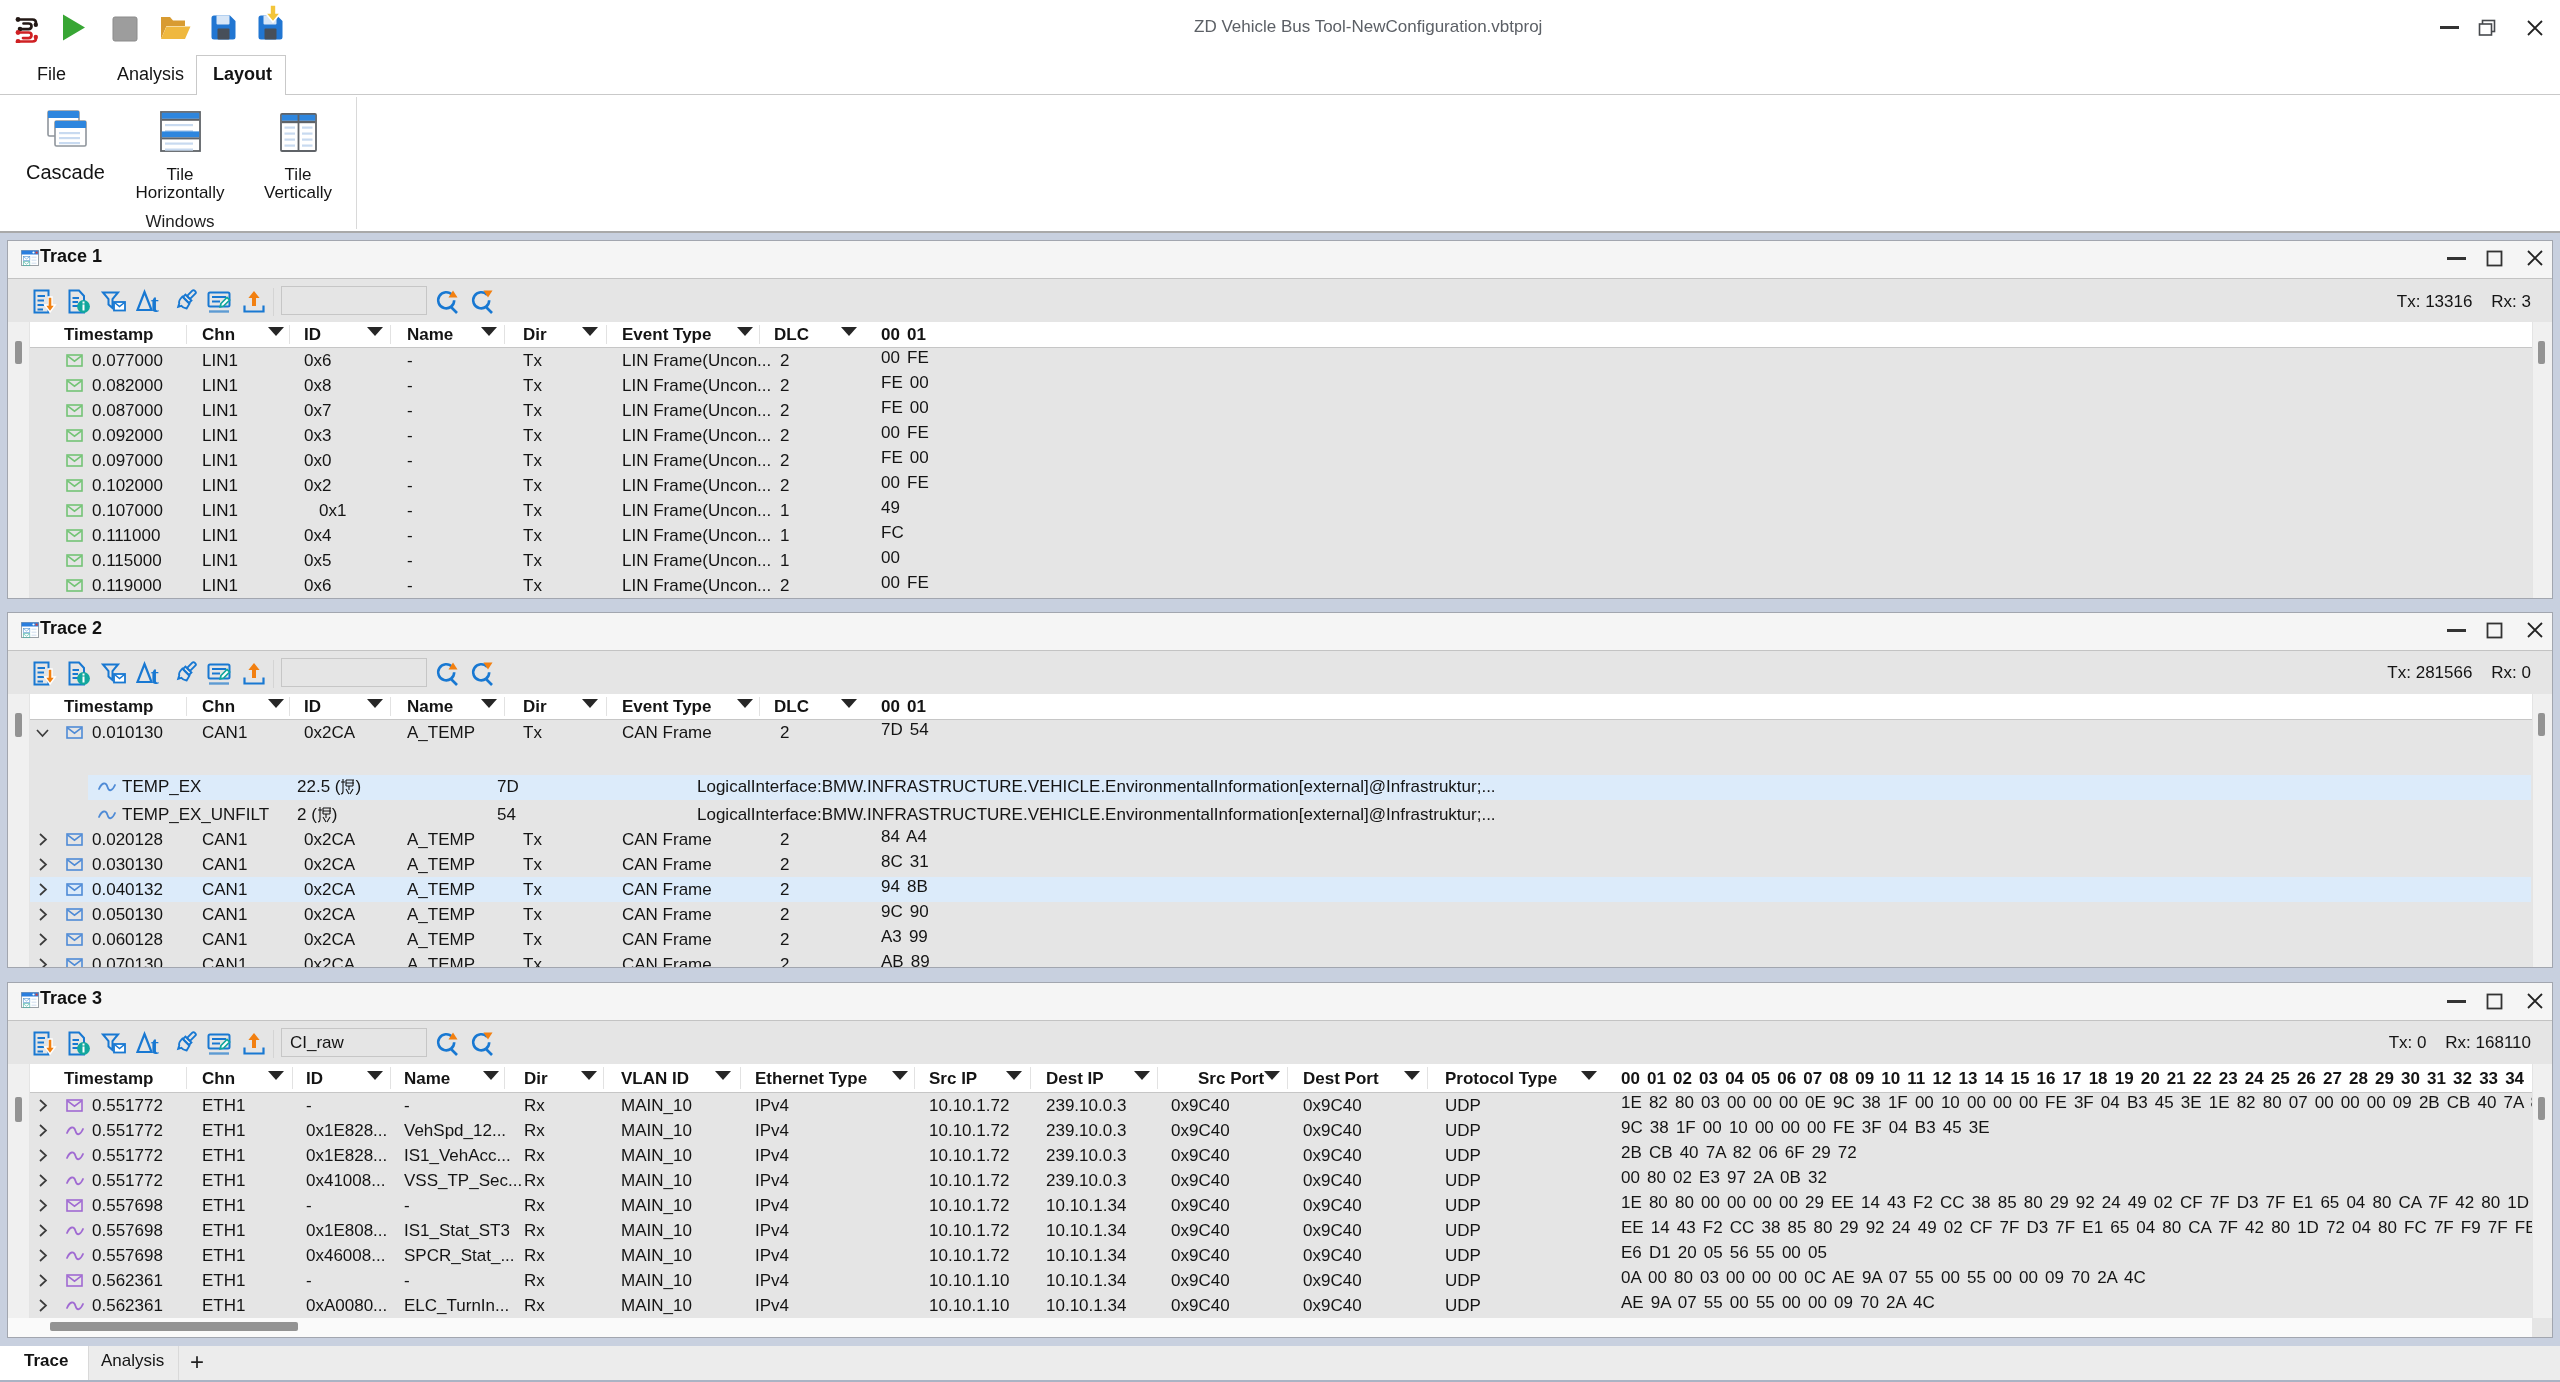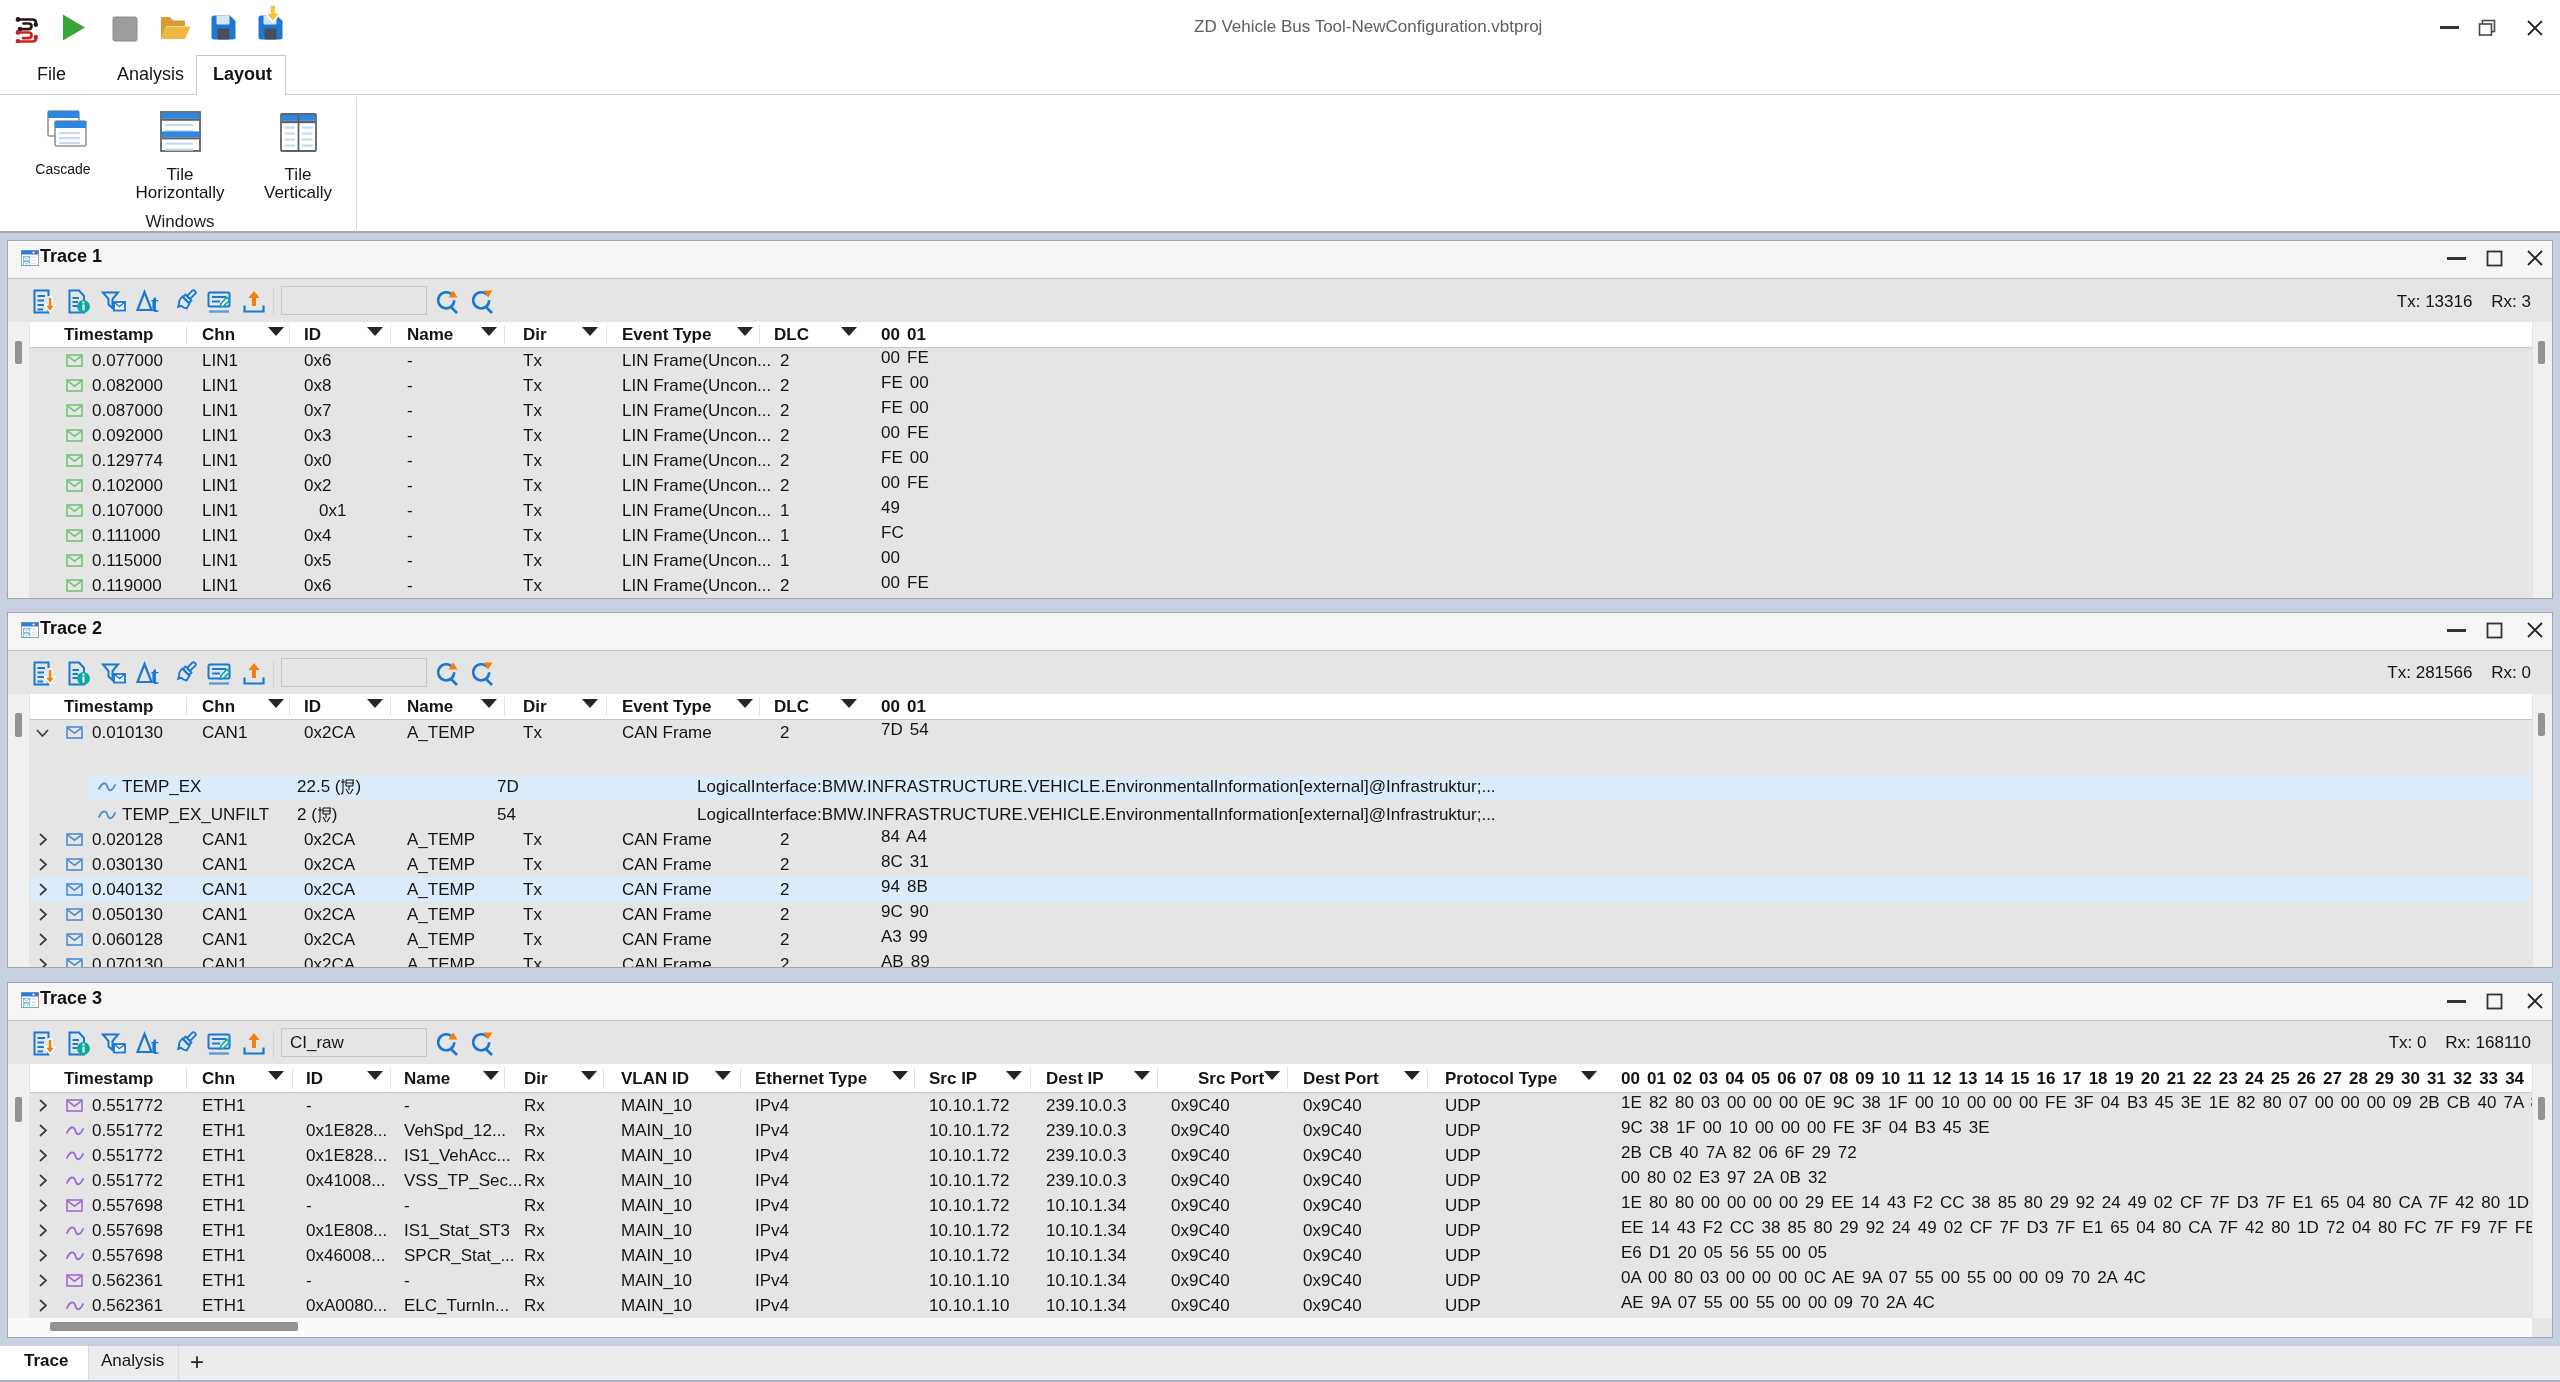--- a/index.html
+++ b/index.html
@@ -80,21 +80,21 @@
         <rect x="8" y="1" width="31" height="7" fill="#2e86de"></rect>
       </g>
       <g>
         <rect x="15" y="11" width="31" height="25" rx="1.5" fill="#fff" stroke="#8f959c" stroke-width="1.6"></rect>
         <rect x="15" y="11" width="31" height="7" fill="#2e86de"></rect>
         <rect x="19" y="22" width="21" height="2.2" fill="#c8daf0"></rect>
         <rect x="19" y="27" width="21" height="2.2" fill="#c8daf0"></rect>
         <rect x="19" y="32" width="21" height="2.2" fill="#c8daf0"></rect>
       </g>
     </svg>
-<div class="abs" style="left:26px;top:161px;width:74px;text-align:center;font-size:14px">Cascade</div>
+<div class="abs" style="left:26px;top:161px;width:74px;text-align:center;font-size:20px">Cascade</div>
 <svg style="position:absolute;left:160px;top:111px" width="41" height="41" viewBox="0 0 41 41">
       <rect x="1" y="1" width="39" height="39" fill="#fff" stroke="#5f6368" stroke-width="1.8"></rect>
       <rect x="1.8" y="1.8" width="37.4" height="6" fill="#2e86de"></rect>
       <rect x="1.8" y="7.8" width="37.4" height="2" fill="#5f6368"></rect>
       <rect x="5" y="13" width="28" height="2.2" fill="#c8daf0"></rect>
       <rect x="5" y="19" width="28" height="2.2" fill="#c8daf0"></rect>
       <rect x="1.8" y="20.4" width="37.4" height="6" fill="#2e86de"></rect>
       <rect x="1.8" y="26.4" width="37.4" height="2" fill="#5f6368"></rect>
       <rect x="5" y="31.5" width="28" height="2.2" fill="#c8daf0"></rect>
       <rect x="5" y="37.5" width="28" height="2.2" fill="#c8daf0"></rect>
@@ -279,21 +279,21 @@
 <span class="cell t17" style="left:523px">Tx</span>
 <span class="cell t17" style="left:622px">LIN Frame(Uncon...</span>
 <span class="cell t17" style="left:780px">2</span>
 <span class="cell hex" style="left:881px;top:-3px;line-height:25px">00 FE</span>
 </div>
 <div class="abs" style="left:0;top:448px;width:2546px;height:25px">
 <svg style="position:absolute;left:66px;top:6px" width="17" height="13" viewBox="0 0 17 13">
             <rect x="1" y="1" width="15" height="11" fill="none" stroke="#74c476" stroke-width="1.6"></rect>
             <path d="M1.5,1.8 L8.5,7.2 L15.5,1.8" fill="none" stroke="#74c476" stroke-width="1.6"></path>
           </svg>
-<span class="cell t17" style="left:92px">0.129774</span>
+<span class="cell t17" style="left:92px">0.097000</span>
 <span class="cell t17" style="left:202px">LIN1</span>
 <span class="cell t17" style="left:304px">0x0</span>
 <span class="cell t17" style="left:407px">-</span>
 <span class="cell t17" style="left:523px">Tx</span>
 <span class="cell t17" style="left:622px">LIN Frame(Uncon...</span>
 <span class="cell t17" style="left:780px">2</span>
 <span class="cell hex" style="left:881px;top:-3px;line-height:25px">FE 00</span>
 </div>
 <div class="abs" style="left:0;top:473px;width:2546px;height:25px">
 <svg style="position:absolute;left:66px;top:6px" width="17" height="13" viewBox="0 0 17 13">

